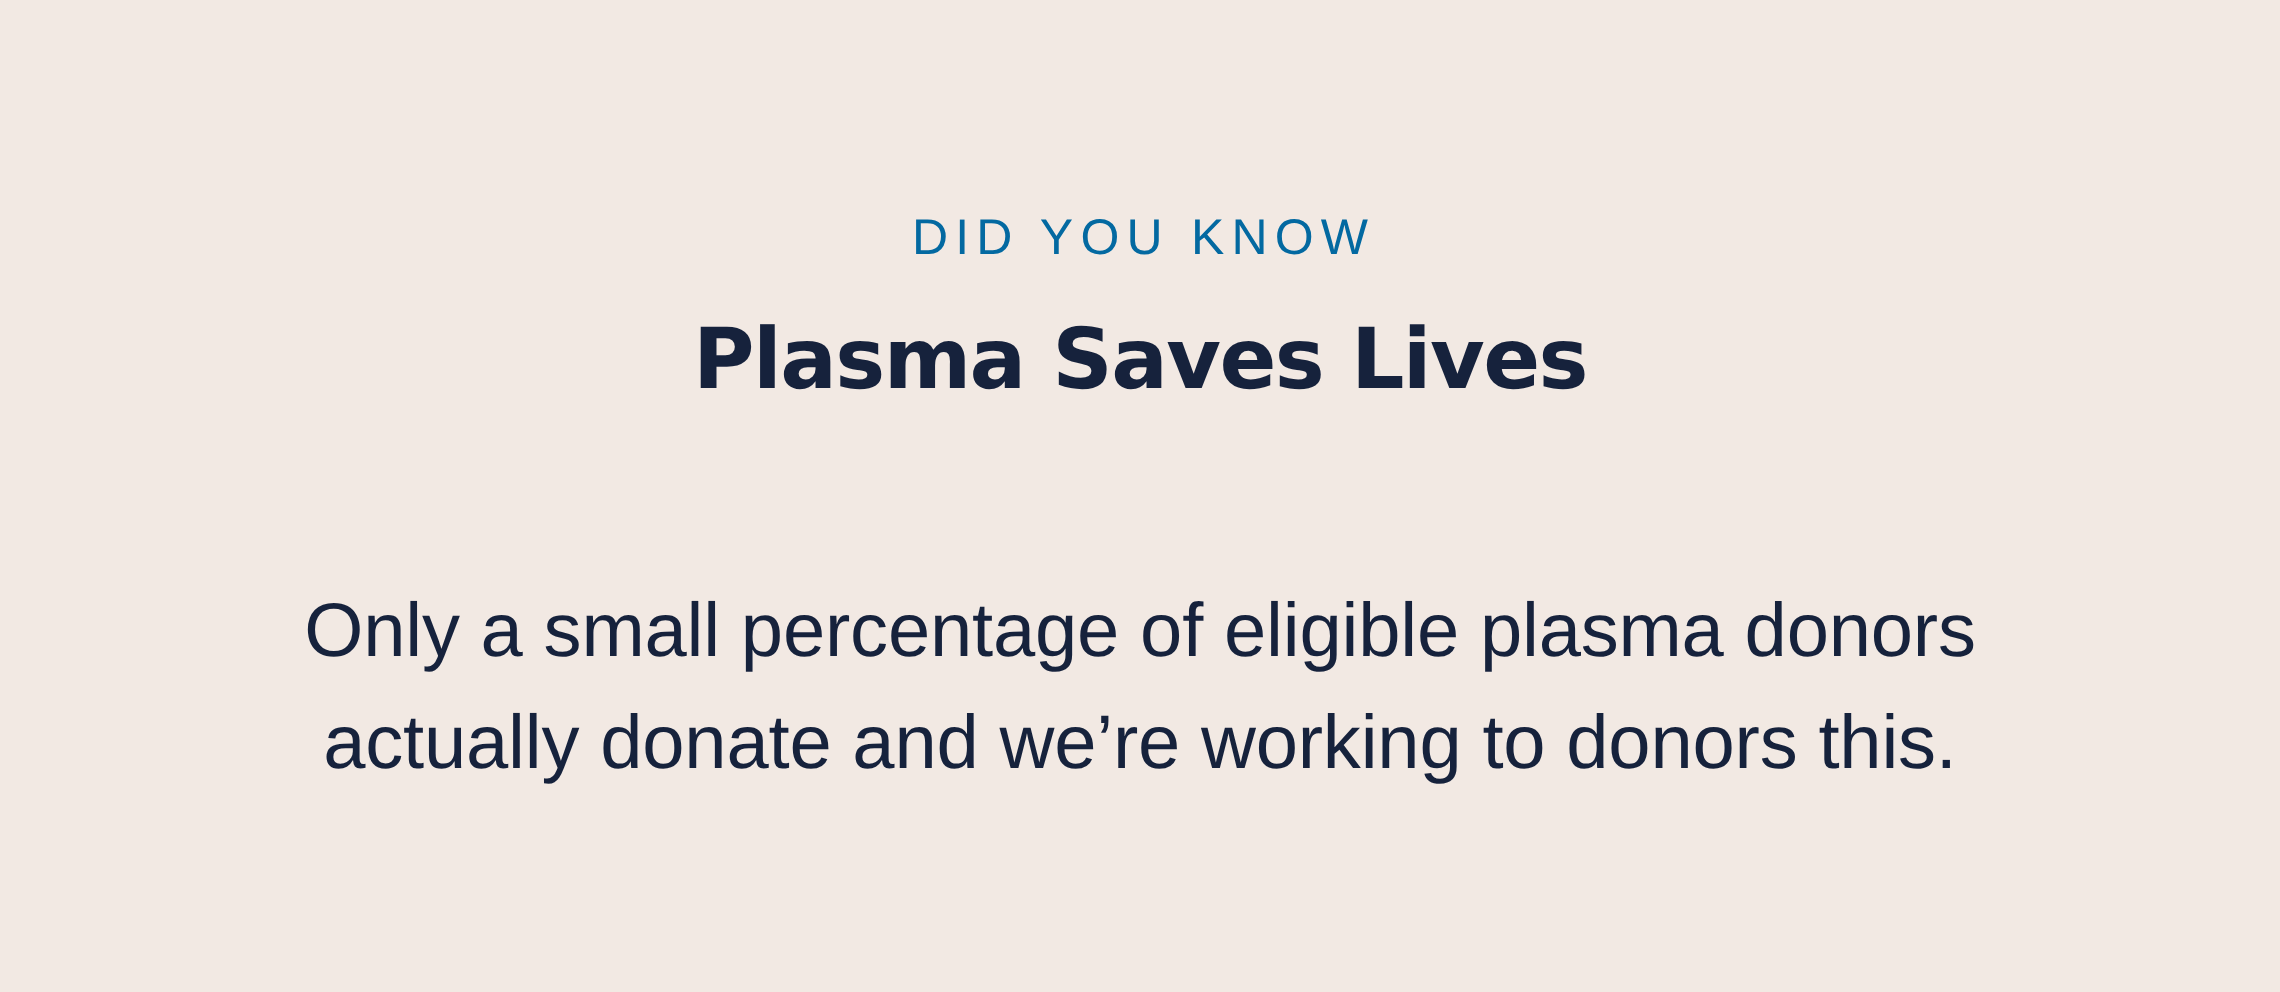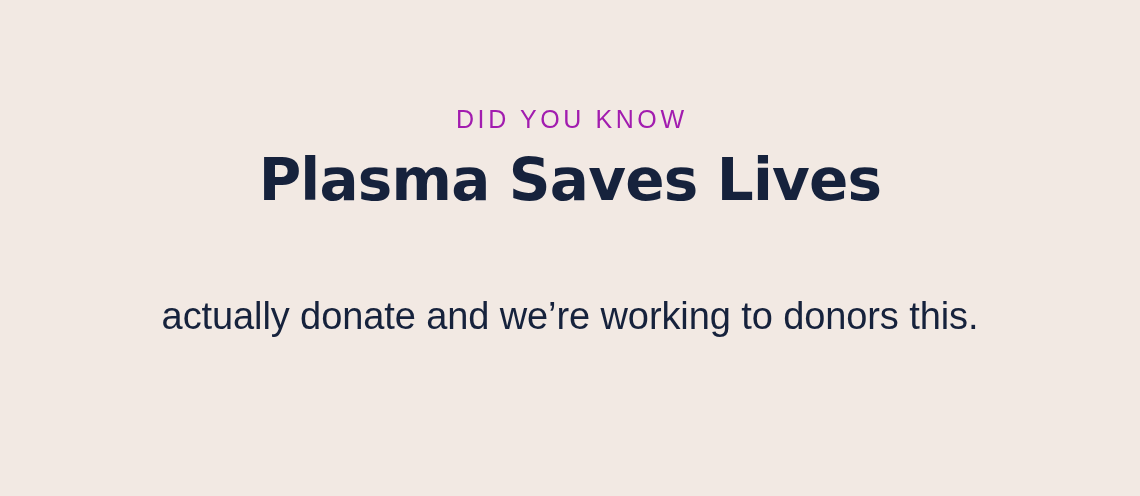--- a/index.html
+++ b/index.html
@@ -24,42 +24,42 @@
     box-sizing: border-box;
   }
 
   
   .eyebrow {
     position: absolute;
     left: 0;
     right: 0;
     top: 104px;
     text-align: center;
-    color: #a21caf;
+    color: #0369a1;
     font-family: "Liberation Sans", sans-serif;
     font-size: 25px;
     font-weight: 400;
     line-height: 30px;
     letter-spacing: 3.6px;
     text-transform: uppercase;
     text-indent: 3.6px; 
     white-space: nowrap;
   }
 
   
   .headline {
     position: absolute;
     left: 0;
     right: 0;
     top: 152px;
     margin: 0;
     text-align: center;
     color: #16223c;
     font-family: "DejaVu Sans", sans-serif;
-    font-size: 58px;
+    font-size: 42px;
     font-weight: 700;
     line-height: 56px;
     letter-spacing: -0.8px;
     white-space: nowrap;
   }
 
   
   .body-copy {
     position: absolute;
     left: 50%;
@@ -84,16 +84,17 @@
 </head>
 <body>
 
 <div class="promo-panel">
 
   <div class="eyebrow">DID YOU KNOW</div>
 
   <h1 class="headline">Plasma Saves Lives</h1>
 
   <p class="body-copy">
+    <span class="copy-line">Only a small percentage of eligible plasma donors</span>
     <span class="copy-line">actually donate and we’re working to donors this.</span>
   </p>
 
 </div>
 
 </body></html>

